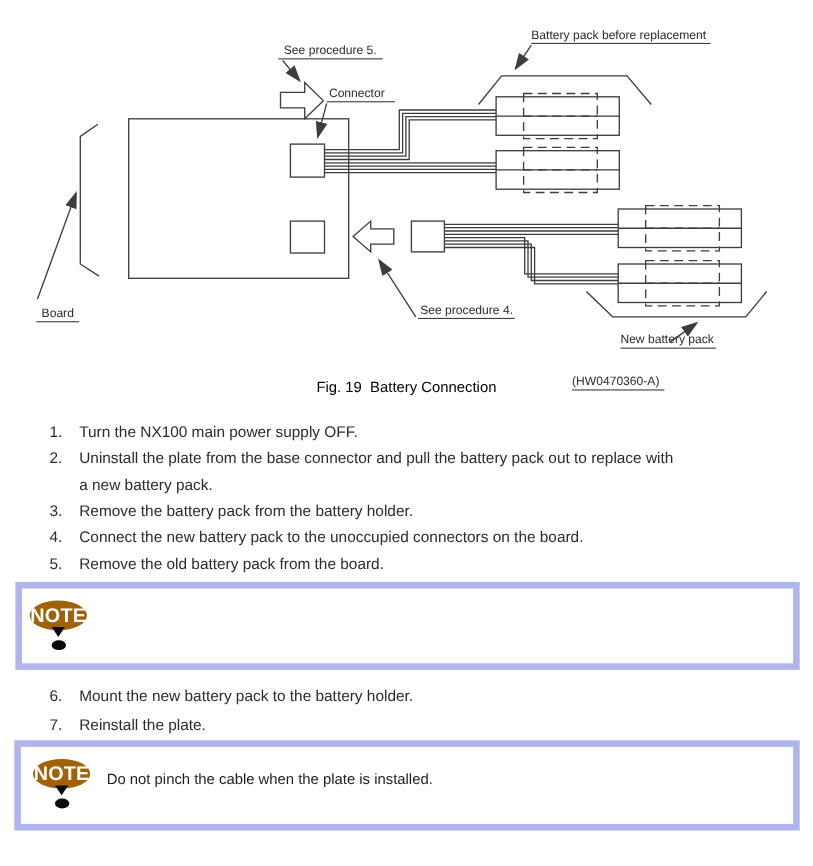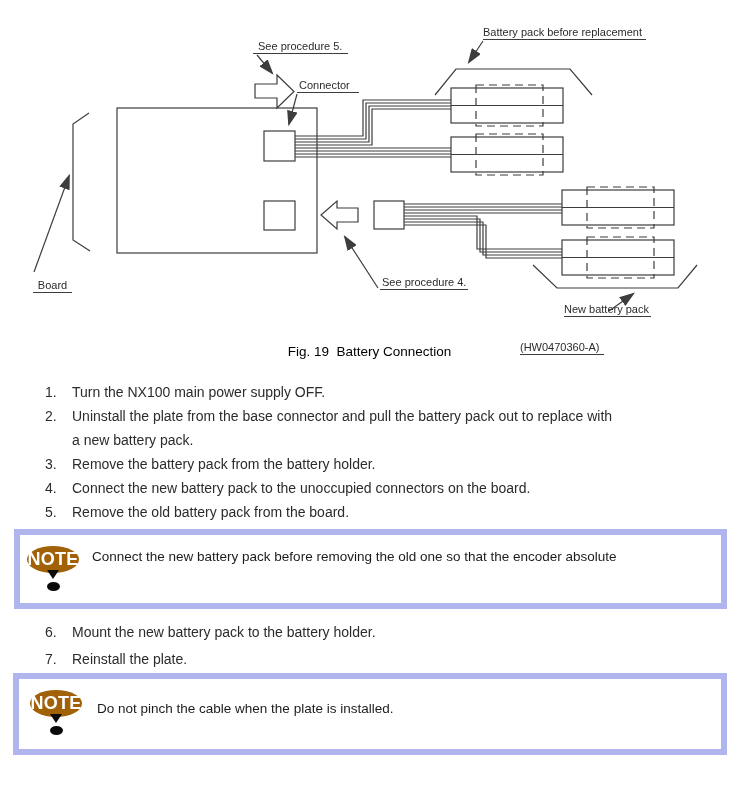--- a/index.html
+++ b/index.html
@@ -154,21 +154,20 @@
     </div>
   </div>
 
   <div class="notebox notebox-1"></div>
   <div class="note-icon note-icon-1">
     <div class="note-bubble">NOTE</div>
     <div class="note-tail"></div>
     <div class="note-dot"></div>
   </div>
   <div class="note-text note-text-1">
-    <div>Connect the new battery pack before removing the old one so that the encoder absolute</div>
   </div>
 
   <div class="steps steps-2">
     <div class="step">
       <span class="num">6.</span>
       <span class="txt">
           <div>Mount the new battery pack to the battery holder.</div>
         </span>
     </div>
     <div class="step">

